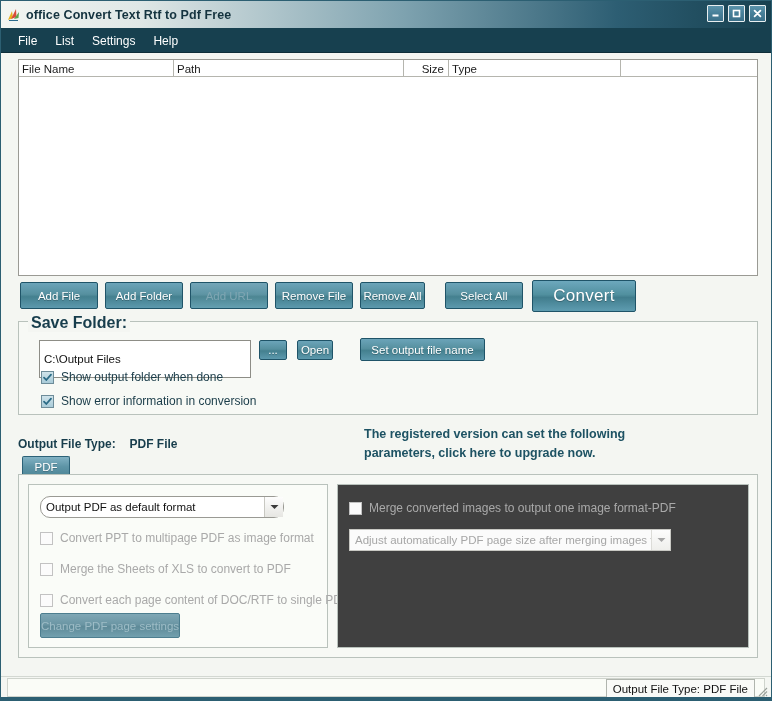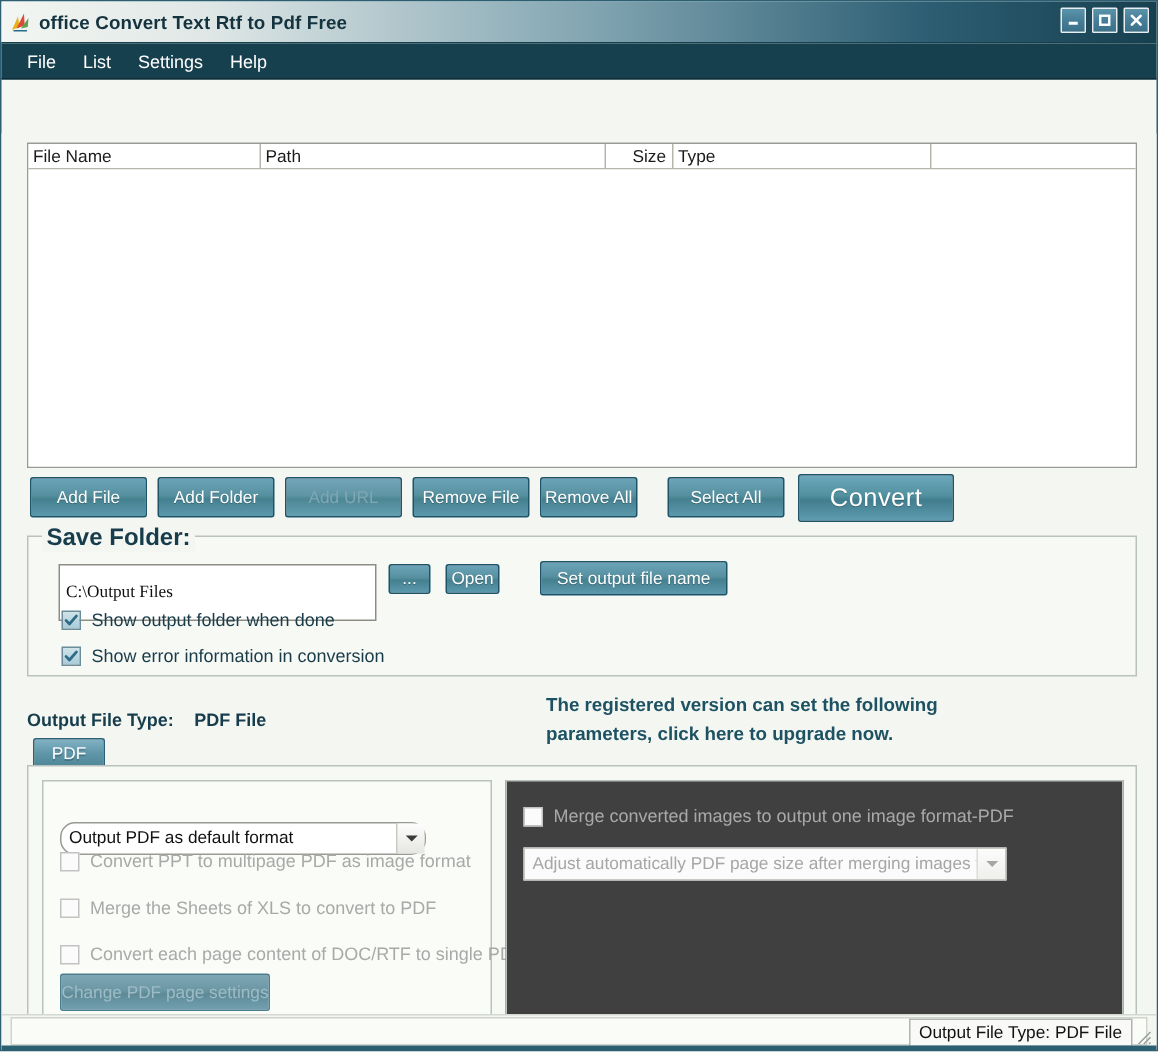--- a/index.html
+++ b/index.html
@@ -92,21 +92,20 @@
     padding: 2px 9px;
     white-space: nowrap;
   }
 
   
   .client {
     flex: 1 1 auto;
     position: relative;
     background: #f4f6f2;
     padding: 0;
-    margin-top: 36px;
   }
 
   
   .listview {
     position: absolute;
     left: 17px;
     top: 6px;
     width: 740px;
     height: 217px;
     background: #ffffff;
@@ -201,21 +200,21 @@
     left: 20px;
     top: 18px;
     width: 212px;
     height: 20px;
     box-sizing: border-box;
     border: 1px solid #8d8d86;
     background: #ffffff;
     font-size: 11.5px;
     color: #111111;
     padding: 18px 4px;
-    font-family: Liberation Serif, serif;
+    font-family: Liberation Sans, sans-serif;
     outline: none;
   }
   .mini-btn {
     position: absolute;
     box-sizing: border-box;
     border: 1px solid #1f5468;
     border-radius: 2px;
     background: linear-gradient(to bottom, #6ba4b9 0%, #56909f 45%, #44808f 55%, #5c99ad 100%);
     color: #ffffff;
     font-size: 11.5px;
@@ -525,21 +524,21 @@
     </div>
 
     <div class="tabstrip">
       <div class="tab">PDF</div>
     </div>
 
     <div class="tabpanel">
 
       <div class="groupbox group-left">
 
-        <div class="combo" style="left:11px;top:27px;width:244px;border-radius:10px;">
+        <div class="combo" style="left:11px;top:11px;width:244px;border-radius:10px;">
           <span class="ctext">Output PDF as default format</span>
           <span class="carrow">
             <svg width="9" height="6" viewBox="0 0 9 6">
                 <path d="M0.5 1 L4.5 5 L8.5 1 Z" fill="#3a3a3a"></path>
               </svg>
           </span>
         </div>
 
         <div class="cbrow" style="left:11px;top:46px">
           <span class="cbox off"></span>

